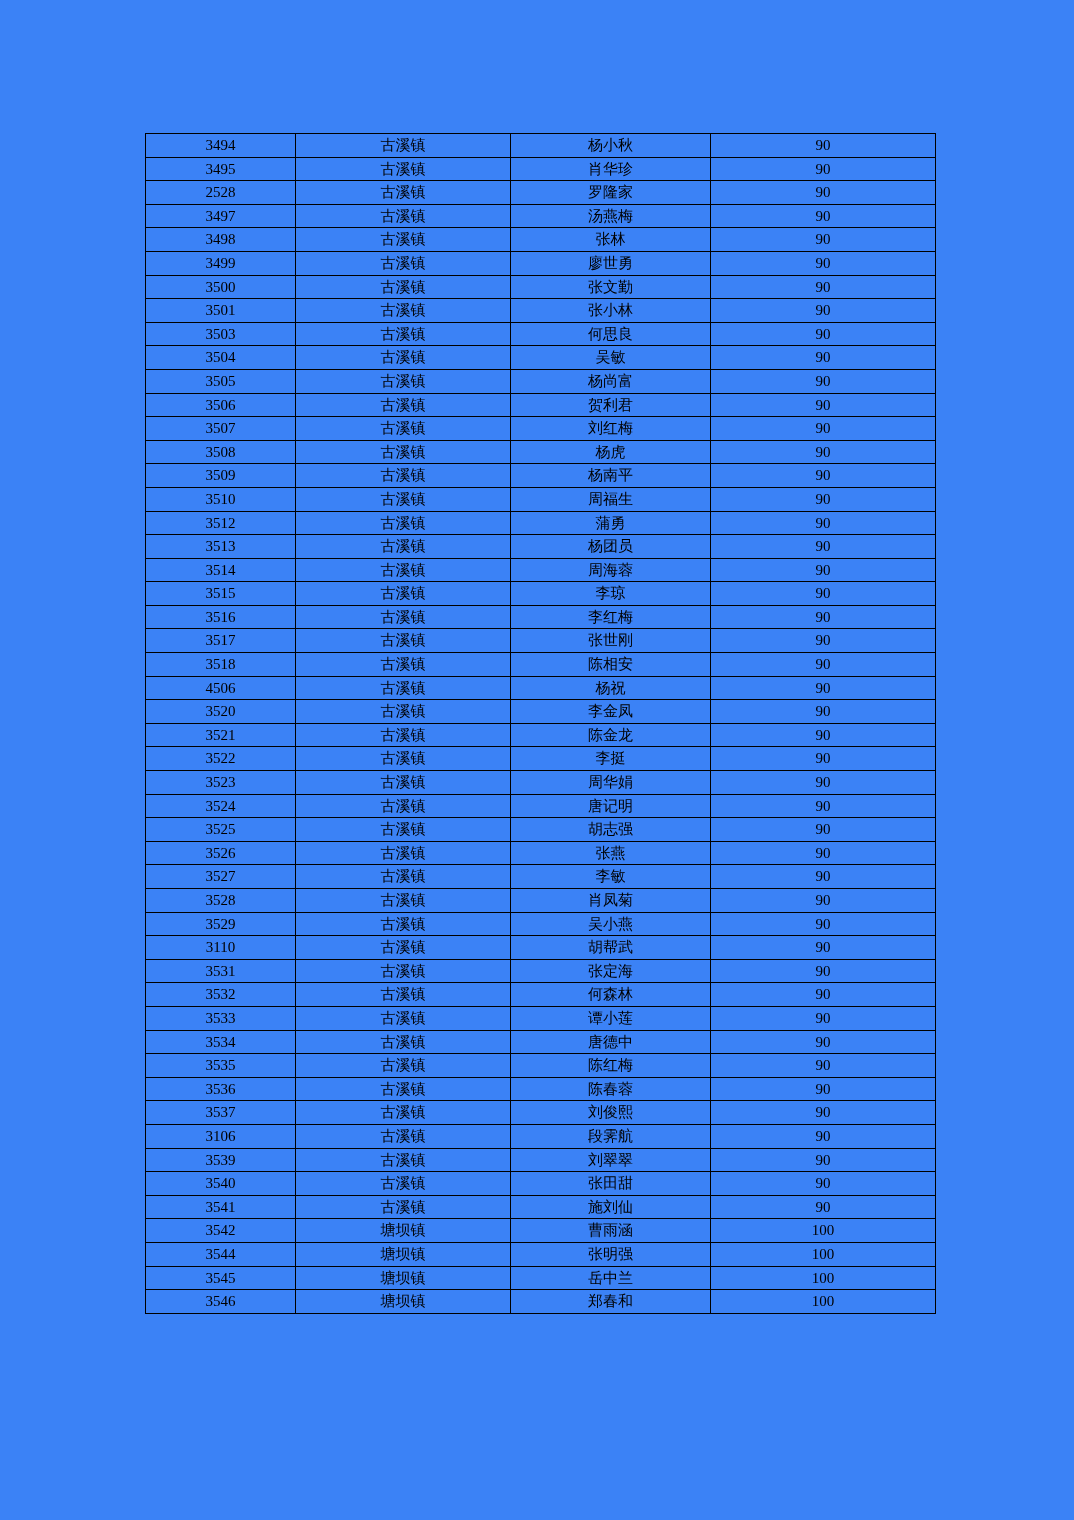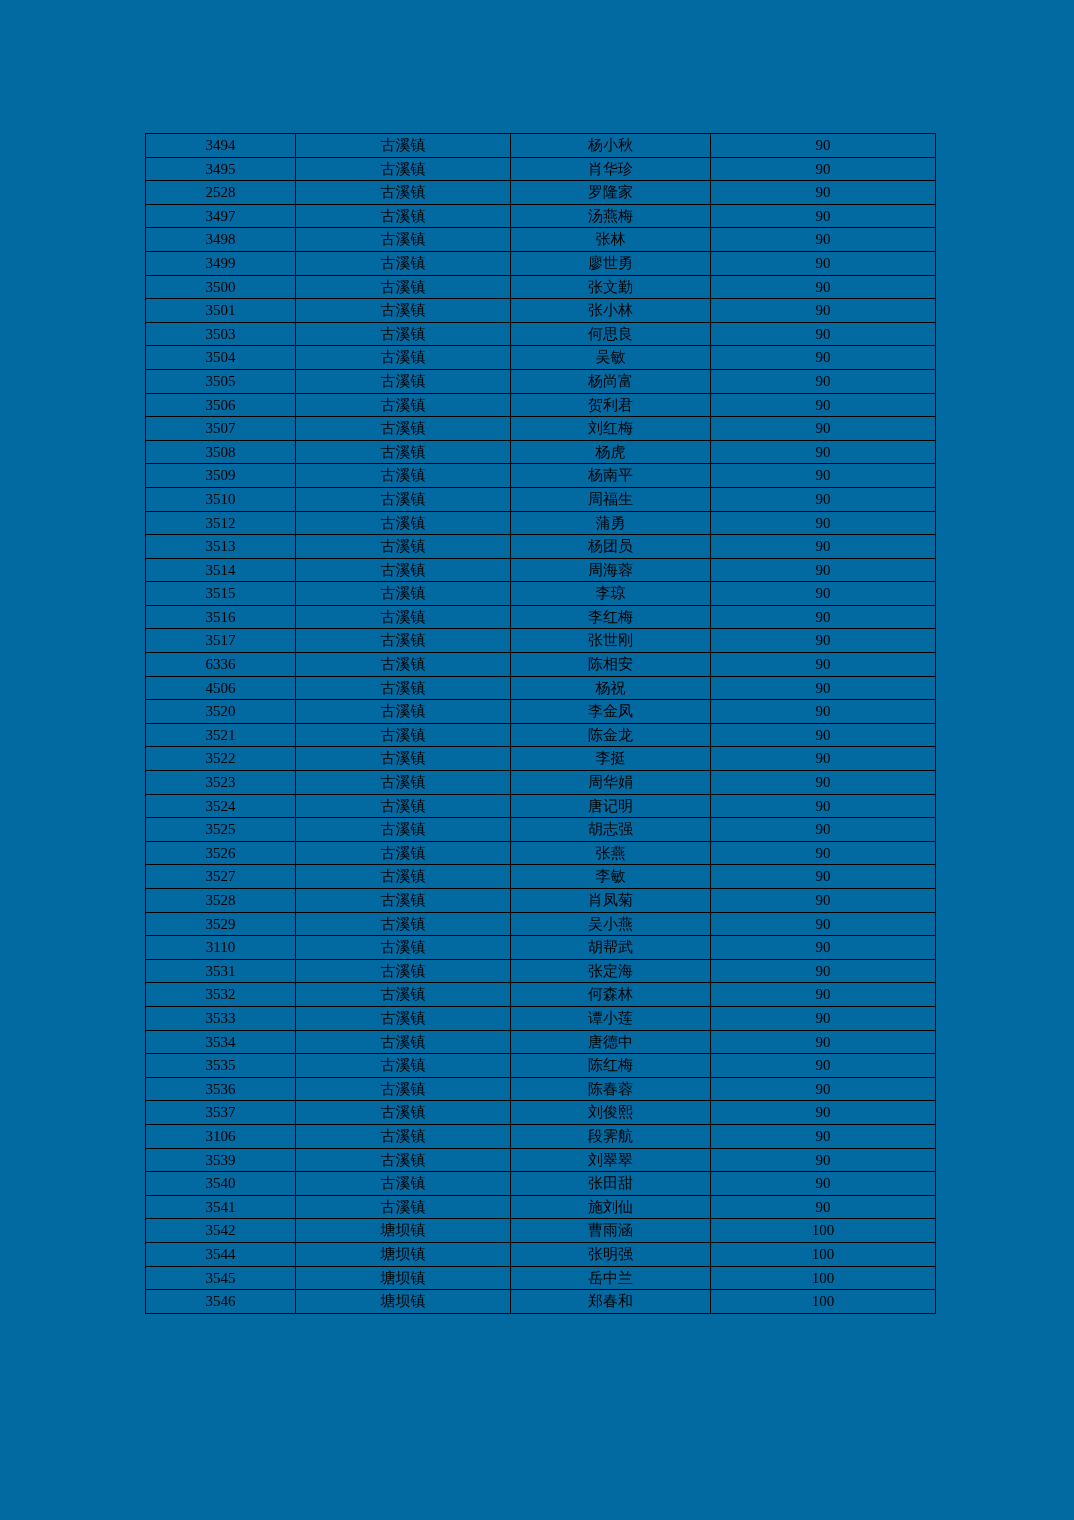--- a/index.html
+++ b/index.html
@@ -13,21 +13,21 @@
     position: relative;
     font-family: "Liberation Serif", "DejaVu Serif", serif;
     color: #000000;
   }
   .page {
     position: absolute;
     top: 0;
     left: 0;
     width: 1074px;
     height: 1520px;
-    background: #0369a1;
+    background: #3b82f6;
   }
   table.score-table {
     position: absolute;
     top: 133px;
     left: 145px;
     width: 790px;
     border-collapse: collapse;
     table-layout: fixed;
   }
   table.score-table td {
@@ -209,21 +209,21 @@
         </tr>
 
         <tr>
           <td>3517</td>
           <td>古溪镇</td>
           <td>张世刚</td>
           <td>90</td>
         </tr>
 
         <tr>
-          <td>6336</td>
+          <td>3518</td>
           <td>古溪镇</td>
           <td>陈相安</td>
           <td>90</td>
         </tr>
 
         <tr>
           <td>4506</td>
           <td>古溪镇</td>
           <td>杨祝</td>
           <td>90</td>

